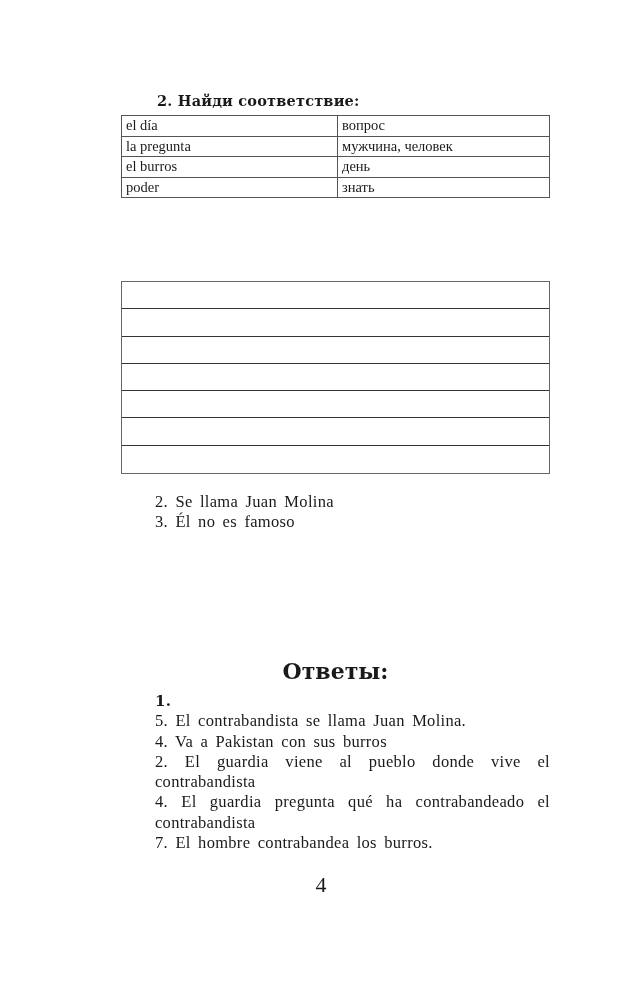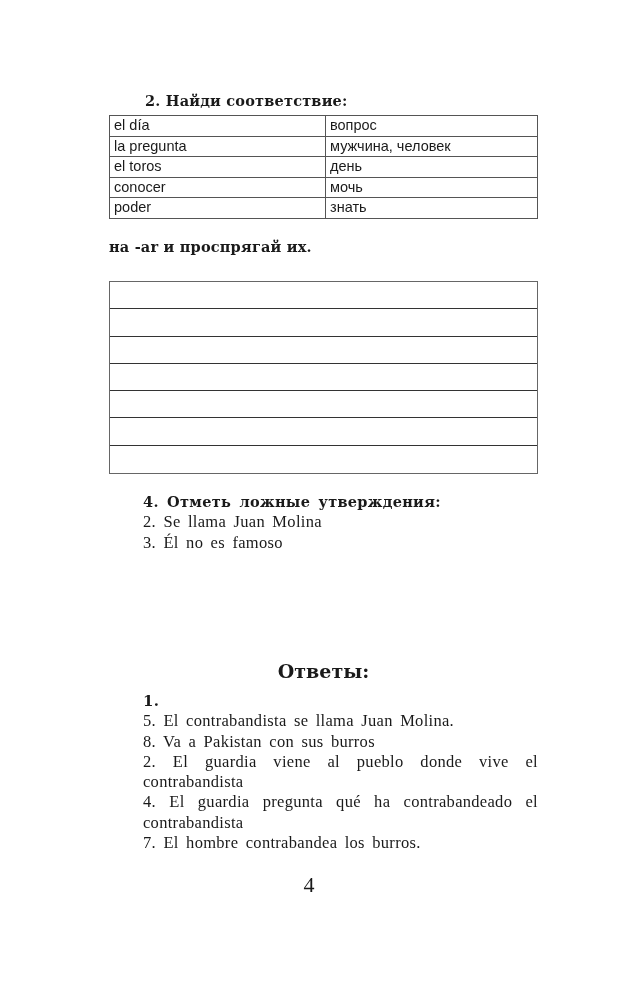--- a/index.html
+++ b/index.html
@@ -1,52 +1,52 @@
 <!DOCTYPE html>
 <html><head>
   <meta charset="utf-8">
   <style>
     html, body { margin: 0; padding: 0; background: #ffffff; }
     body {
       width: 618px; height: 1000px; position: relative; overflow: hidden;
       font-family: "DejaVu Serif", "Liberation Serif", serif;
       color: #1a1a1a;
     }
-    .page { position: absolute; left: 0; top: 0; width: 606px; height: 1000px; }
+    .page { position: absolute; left: 12px; top: 0; width: 606px; height: 1000px; }
     .task-heading {
       position: absolute; left: 109px; width: 429px;
       font-family: "DejaVu Serif", serif; font-weight: bold; font-size: 14.5px;
       line-height: 20px; letter-spacing: 0.2px;
     }
     .indent { padding-left: 36px; }
     .match-table {
       position: absolute; left: 109px; top: 115px; width: 429px;
       border-collapse: collapse;
-      font-family: Liberation Sans, sans-serif; font-size: 14.5px;
+      font-family: Liberation Serif, serif; font-size: 14.5px;
     }
     .match-table td {
       border: 1.3px solid #555; height: 19.5px; padding: 0 4px; line-height: 19px;
       vertical-align: middle;
     }
     .match-table td.col-a { width: 207px; }
     .blank-box {
       position: absolute; left: 109px; top: 281px; width: 427px; height: 191px;
       border: 1.5px solid #666;
     }
     .blank-row { height: 27.3px; border-bottom: 1px solid #333; box-sizing: border-box; }
     .blank-row:last-child { border-bottom: none; }
     .body-text {
       position: absolute; left: 109px; width: 429px;
       font-family: "Liberation Serif", serif; font-size: 16.5px; line-height: 20.3px;
       letter-spacing: 0.3px; word-spacing: 3px;
     }
     .body-text .para { padding-left: 34px; text-align: justify; text-align-last: left; }
     .answers-title {
       position: absolute; left: 109px; width: 429px; top: 658px; text-align: center;
-      font-family: "DejaVu Serif", serif; font-weight: bold; font-size: 19px; line-height: 26px;
+      font-family: "DejaVu Serif", serif; font-weight: bold; font-size: 22px; line-height: 26px;
     }
     .bold-num { font-weight: bold; font-family: "DejaVu Serif", serif; font-size: 15px; }
     .page-number {
       position: absolute; left: 0; width: 618px; top: 872px; text-align: center;
       font-family: "Liberation Serif", serif; font-size: 22px;
     }
   </style>
 </head>
 <body>
 
@@ -57,57 +57,51 @@
     <tbody id="match-body">
         <tr>
           <td class="col-a">el día</td>
           <td>вопрос</td>
         </tr>
         <tr>
           <td class="col-a">la pregunta</td>
           <td>мужчина, человек</td>
         </tr>
         <tr>
-          <td class="col-a">el toros</td>
+          <td class="col-a">el burros</td>
           <td>день</td>
-        </tr>
-        <tr>
-          <td class="col-a">conocer</td>
-          <td>мочь</td>
         </tr>
         <tr>
           <td class="col-a">poder</td>
           <td>знать</td>
         </tr>
       </tbody>
   </table>
 
   <div class="task-heading" style="top:237px;">
-    <div>на -ar и проспрягай их.</div>
   </div>
   <div class="blank-box" id="blank-box">
       <div class="blank-row"></div>
       <div class="blank-row"></div>
       <div class="blank-row"></div>
       <div class="blank-row"></div>
       <div class="blank-row"></div>
       <div class="blank-row"></div>
       <div class="blank-row"></div>
     </div>
 
   <div class="body-text" style="top:492px;">
-    <div class="para" style="font-family:'DejaVu Serif',serif;font-weight:bold;font-size:14.5px;">4. Отметь ложные утверждения:</div>
     <div class="para">2. Se llama Juan Molina</div>
     <div class="para">3. Él no es famoso</div>
   </div>
 
   <div class="answers-title">Ответы:</div>
   <div class="body-text" style="top:691px;">
     <div class="para bold-num">1.</div>
     <div class="para">5. El contrabandista se llama Juan Molina.</div>
-    <div class="para">8. Va a Pakistan con sus burros</div>
+    <div class="para">4. Va a Pakistan con sus burros</div>
     <div class="para">2. El guardia viene al pueblo donde vive el contrabandista</div>
     <div class="para">4. El guardia pregunta qué ha contrabandeado el contrabandista</div>
     <div class="para">7. El hombre contrabandea los burros.</div>
   </div>
 
   <div class="page-number">4</div>
 </div>
 
 </body></html>

